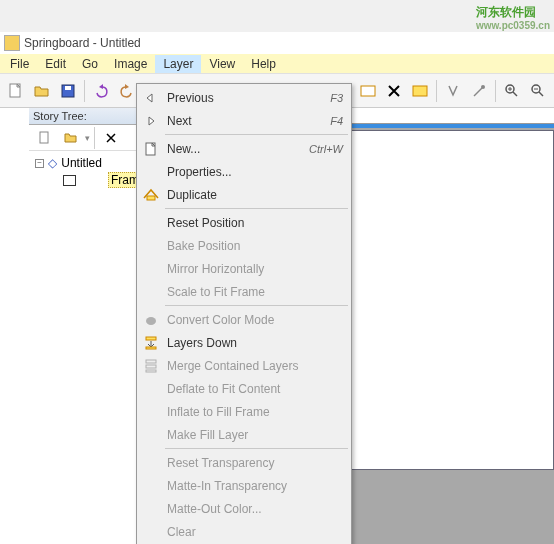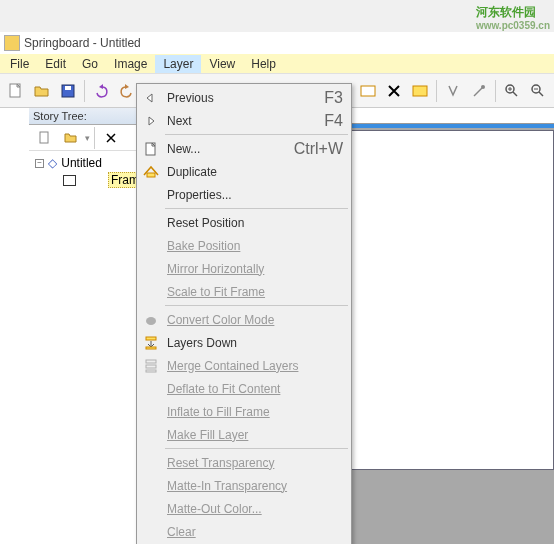--- a/index.html
+++ b/index.html
@@ -31,24 +31,24 @@
 .frame-icon { width:13px; height:11px; border:1px solid #333; background:#fff; display:inline-block; }
 
 .canvas-area { flex: 1; background: #a8a8a8; position: relative; }
 .ruler-h { position:absolute; top:0; left:0; right:0; height:16px; background:#fff; border-bottom:1px solid #999; }
 .ruler-v { position:absolute; top:0; left:0; bottom:0; width:16px; background:#fff; border-right:1px solid #999; }
 .paper { position:absolute; top:22px; left:22px; right:0; height:340px; background:#fff; border:1px solid #667; }
 .blue-bar { position:absolute; top:16px; left:16px; right:0; height:4px; background:#3a8de0; }
 
 .context-menu { position:absolute; top:40px; left:136px; width:216px; background:#f0f0f0; border:1px solid #999; box-shadow:2px 2px 4px rgba(0,0,0,.25); padding:2px; z-index:100;margin-top:43px; }
 .ctx-row { display:flex; align-items:center; height:23px; padding:0 6px 0 2px; gap:6px; color:#333; }
-.ctx-row.disabled { color:#9a9a9a;text-decoration:underline; }
+.ctx-row.disabled { color:#9a9a9a; }
 .ctx-row .ctx-icon { width:20px; display:flex; justify-content:center; }
 .ctx-row .ctx-label { flex:1; }
-.ctx-row .ctx-short { color:#666; font-size:16px; }
+.ctx-row .ctx-short { color:#666; font-size:11px;font-style:italic; }
 .ctx-sep { height:1px; background:#c8c8c8; margin:2px 1px 2px 26px; }
 
 .watermark { position:absolute; top:2px; right:4px; font-size:16px; font-family:"SimHei","Microsoft YaHei",sans-serif; color:#4aa030; z-index:200; pointer-events:none; font-weight:bold; }
 .watermark .sub { font-size:10px; color:#8ab078; display:block; line-height:1; }
 </style>
 </head>
 <body>
 
 <div class="titlebar">
   <span class="app-icon"></span>
@@ -216,31 +216,31 @@
       <span class="ctx-icon">
         <svg width="14" height="14">
           <rect x="2" y="1" width="9" height="12" fill="#fff" stroke="#666"></rect>
           <path d="M8 1 L11 4 L8 4 Z" fill="#eee" stroke="#666"></path>
         </svg>
       </span>
       <span class="ctx-label">New...</span>
       <span class="ctx-short">Ctrl+W</span>
     </div>
     <div class="ctx-row">
+      <span class="ctx-icon"></span>
+      <span class="ctx-label">Properties...</span>
+    </div>
+    <div class="ctx-row">
       <span class="ctx-icon">
         <svg width="16" height="14">
           <path d="M1 10 L8 2 L15 10" fill="none" stroke="#cc8800" stroke-width="1.5"></path>
           <rect x="4" y="8" width="8" height="4" fill="#ffe060" stroke="#cc8800"></rect>
         </svg>
       </span>
       <span class="ctx-label">Duplicate</span>
-    </div>
-    <div class="ctx-row">
-      <span class="ctx-icon"></span>
-      <span class="ctx-label">Properties...</span>
     </div>
     <div class="ctx-sep"></div>
     <div class="ctx-row">
       <span class="ctx-icon"></span>
       <span class="ctx-label">Reset Position</span>
     </div>
     <div class="ctx-row disabled">
       <span class="ctx-icon"></span>
       <span class="ctx-label">Bake Position</span>
     </div>

